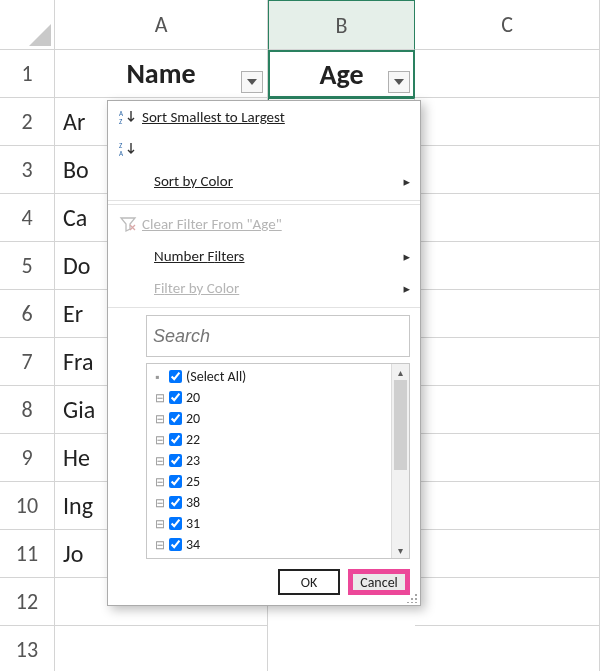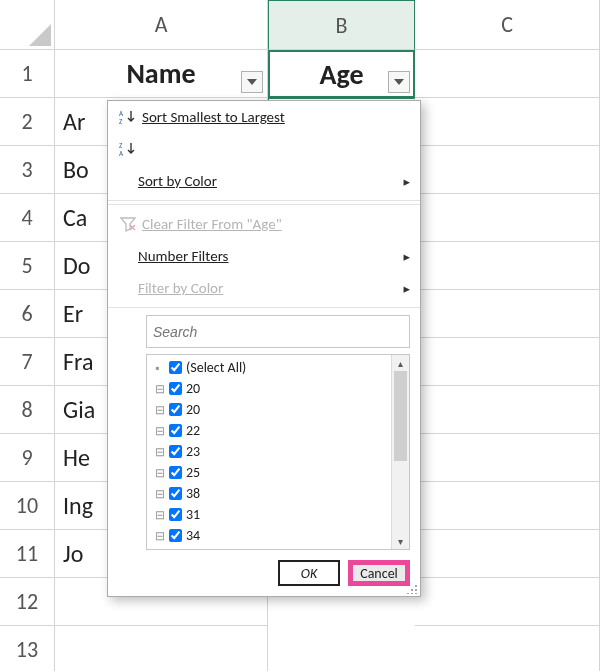--- a/index.html
+++ b/index.html
@@ -78,37 +78,37 @@
     box-shadow: 4px 4px 10px rgba(0,0,0,0.25);
     font-size:15px;
     color:#222;
   }
   .menu .row {
     display:flex; align-items:center;
     height:32px;
     padding:0 10px 0 6px;
     position:relative;
   }
-  .menu .row.indented .lbl { margin-left:24px; }
+  .menu .row.indented .lbl { margin-left:40px; }
   .menu .iconcol { width:28px; display:flex; align-items:center; justify-content:center; }
   .menu .lbl { flex:1; white-space:nowrap;text-decoration:underline; }
   .menu .disabled { color:#b5b5b5; }
   .menu .sub::after {
     content:"▸";
     position:absolute; right:10px; font-size:13px; color:#333;
   }
   .menu .sep { height:1px; background:#e2e2e2; margin:3px 0; }
   .menu u { text-decoration: underline; }
 
   .searchwrap { padding:4px 10px 6px 38px; }
   .searchbox {
-    width:100%; height:33px;
+    width:100%; height:42px;
     border:1px solid #c7c7c7;
     padding:11px 6px;
-    font-size:14px; font-style:italic; color:#8a8a8a;
+    font-size:18px; font-style:italic; color:#8a8a8a;
     background:#fff;
   }
   .checks {
     margin:0 10px 0 38px;
     border:1px solid #c7c7c7;
     height:196px;
     display:flex;
     font-size:14px;
     color:#222;
   }
@@ -144,21 +144,21 @@
     display:flex; justify-content:flex-end; gap:8px;
     padding:10px;
   }
   .btn {
     min-width:62px; height:26px;
     border:5px solid #ec4899;
     background:#eaeaea;
     display:flex; align-items:center; justify-content:center;
     font-size:14px;
   }
-  .btn.primary { border:2px solid #222; background:#fff;font-style:italic; }
+  .btn.primary { border:2px solid #222; background:#fff; }
   .resize {
     position:absolute; right:2px; bottom:2px; width:12px; height:12px;
   }
   .resize svg { display:block; }
 </style>
 </head>
 <body>
 
 <div class="sheet">
 

